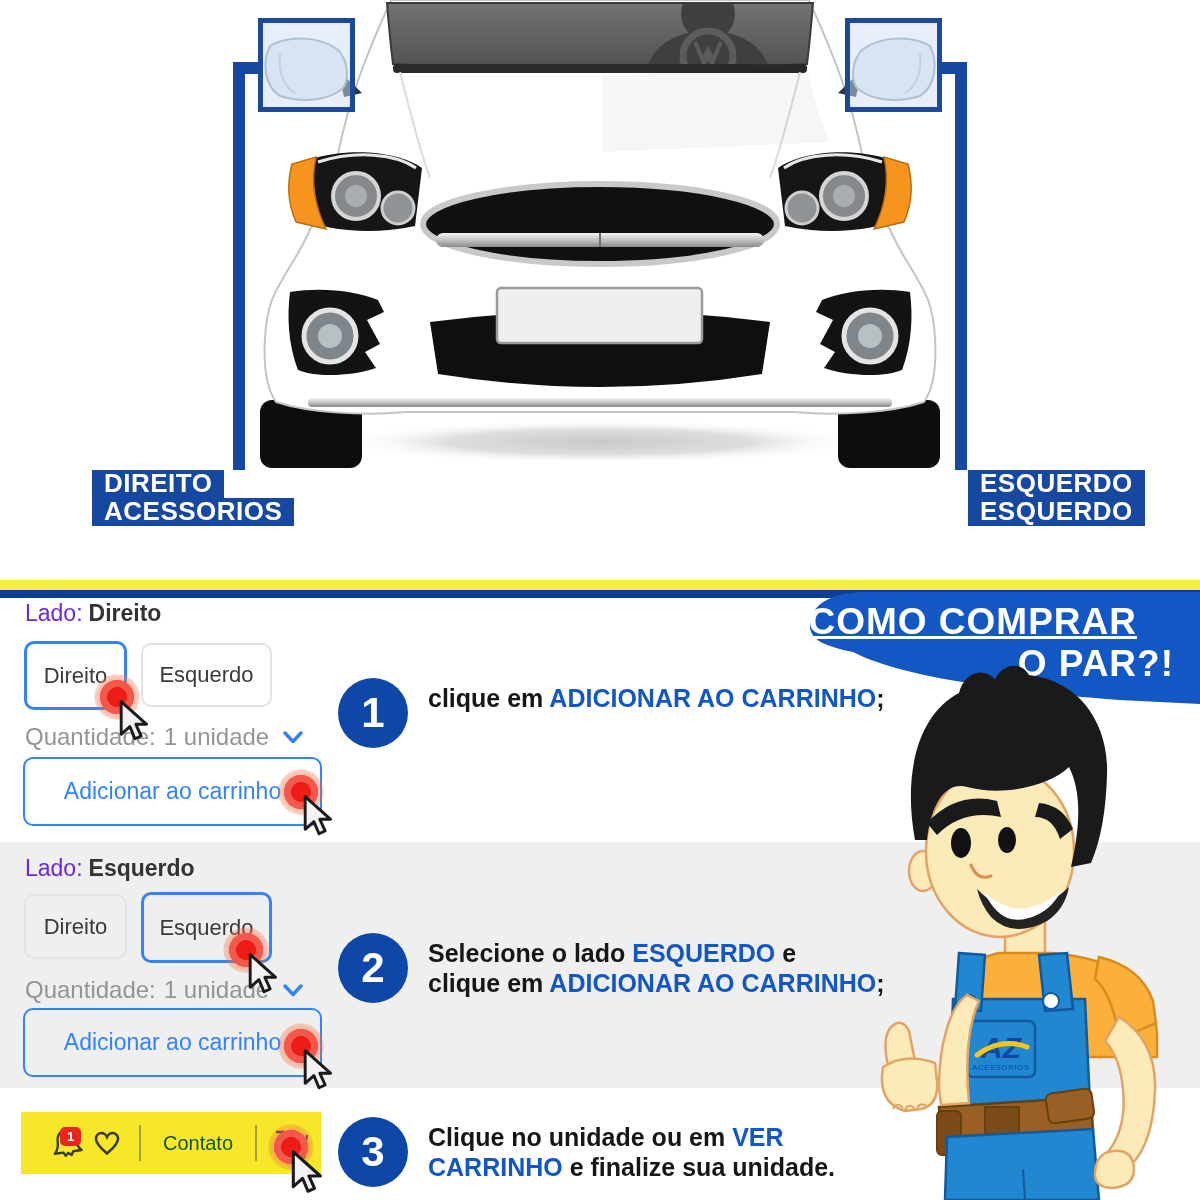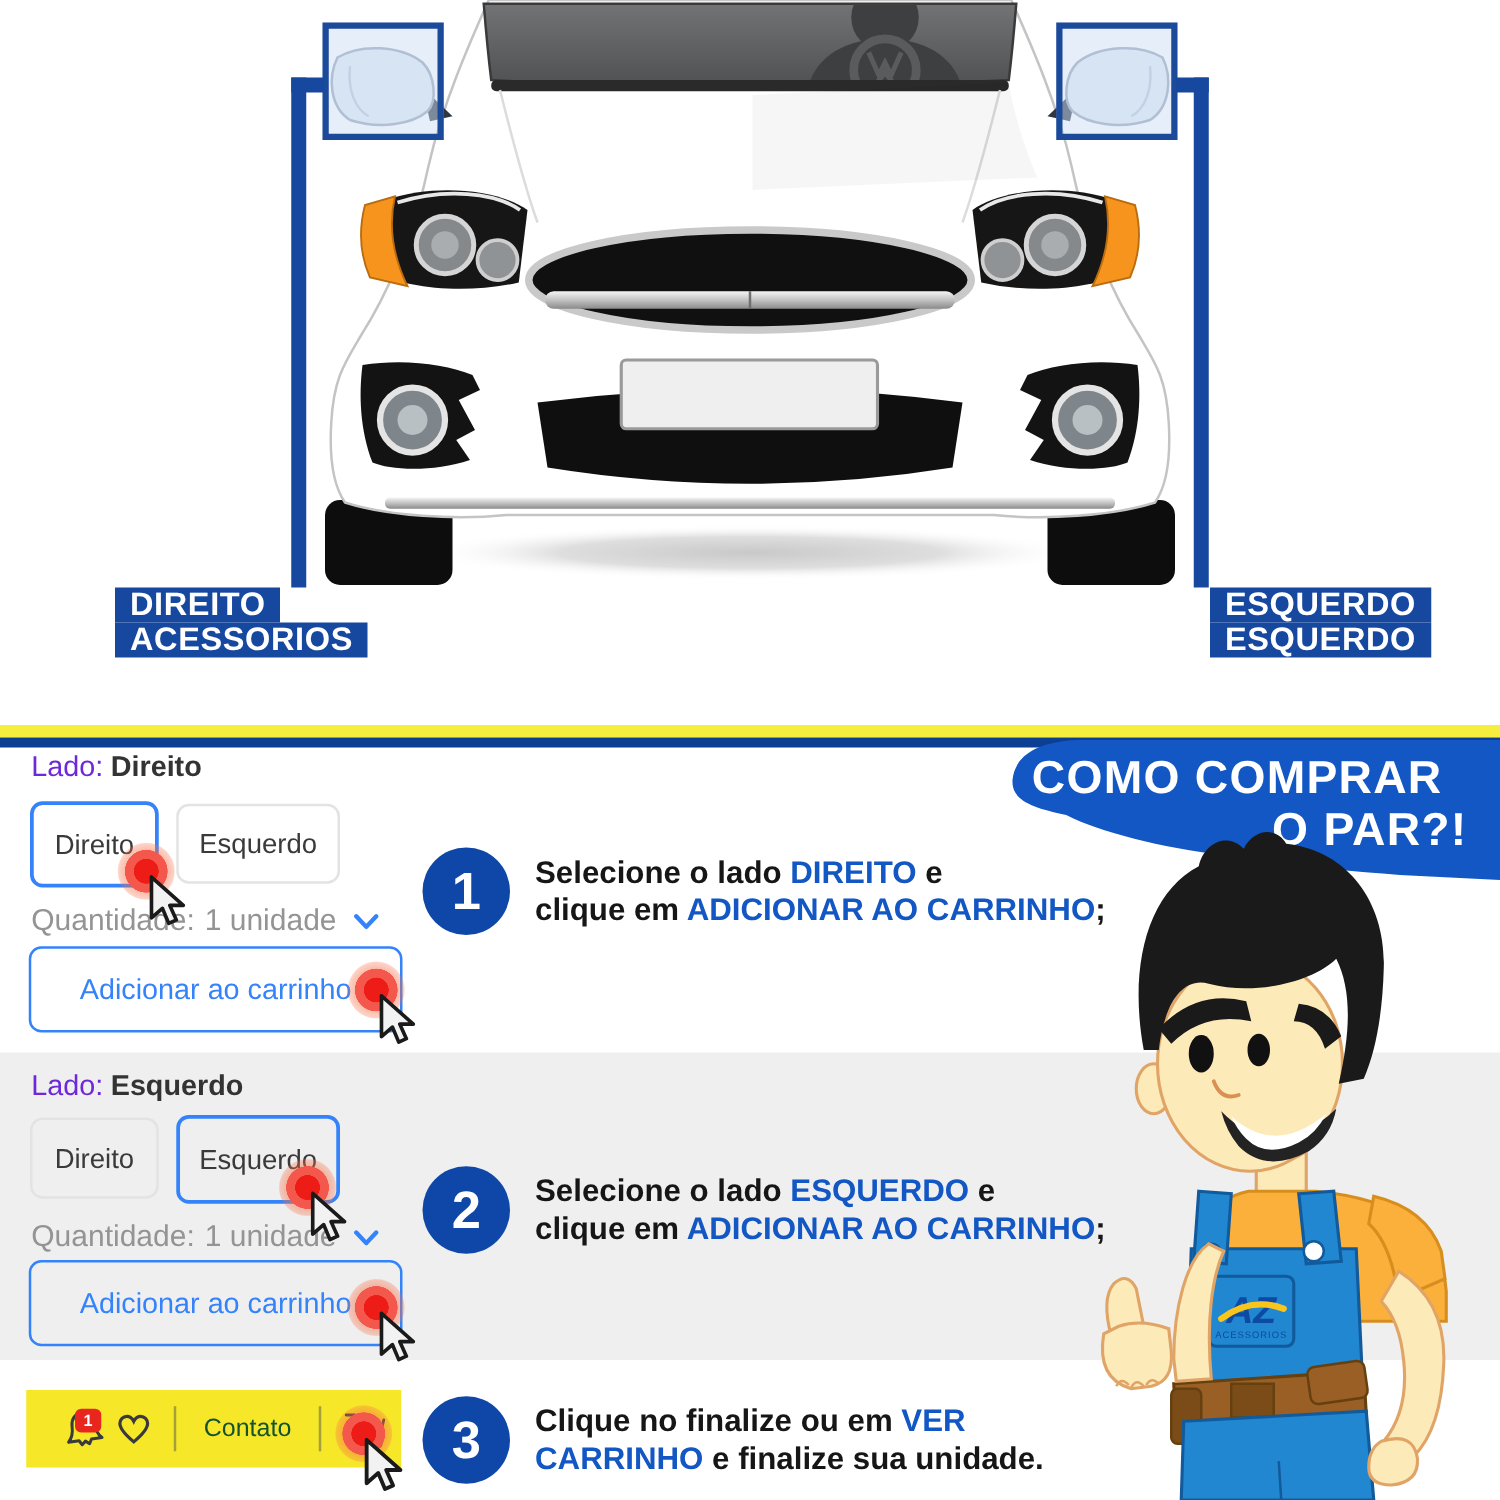--- a/index.html
+++ b/index.html
@@ -178,21 +178,21 @@
 
   <div class="stripe-yellow"></div>
   <div class="stripe-blue"></div>
 
   <div class="gray-band"></div>
 
   <svg class="abs" style="left:800px;top:592px;" width="400" height="122" viewBox="0 0 400 122">
     <path fill="#1257c4" d="M400,0 L60,0 C30,2 12,12 10,32 C9,48 25,54 53,60 C80,74 130,86 177,92
          C220,99 267,104 320,108 L400,112 Z"></path>
   </svg>
-  <div class="banner-text" style="right:46px;top:601px;">COMO COMPRAR</div>
+  <div class="banner-text" style="right:63px;top:601px;text-decoration:underline;">COMO COMPRAR</div>
   <div class="banner-text" style="right:26px;top:643px;">O PAR?!</div>
 
   <div class="lado-row" style="left:25px;top:600px;">
     <span class="lbl">Lado:</span><span class="val">Direito</span>
   </div>
   <div class="opt-btn sel" style="left:24px;top:641px;width:103px;height:69px;">
     <span>Direito</span>
   </div>
   <div class="opt-btn unsel" style="left:141px;top:643px;width:131px;height:64px;">
     <span>Esquerdo</span>
@@ -223,33 +223,32 @@
     <svg width="20" height="13" viewBox="0 0 20 13" style="margin-left:6px;">
       <path d="M2,2 L10,10.5 L18,2" fill="none" stroke="#3483fa" stroke-width="3.5" stroke-linecap="round" stroke-linejoin="round"></path>
     </svg>
   </div>
   <div class="add-btn" style="left:23px;top:1008px;width:299px;height:69px;">
     <span>Adicionar ao carrinho</span>
   </div>
 
   <div class="step-circle" style="left:338px;top:678px;">1</div>
   <div class="step-text" style="left:428px;top:683px;">
-    <div><span>Selecione o lado </span><span class="blue">DIREITO</span><span> e</span></div>
     <div><span>clique em </span><span class="blue">ADICIONAR AO CARRINHO</span><span>;</span></div>
   </div>
 
   <div class="step-circle" style="left:338px;top:933px;">2</div>
   <div class="step-text" style="left:428px;top:938px;">
     <div><span>Selecione o lado </span><span class="blue">ESQUERDO</span><span> e</span></div>
     <div><span>clique em </span><span class="blue">ADICIONAR AO CARRINHO</span><span>;</span></div>
   </div>
 
   <div class="step-circle" style="left:338px;top:1117px;">3</div>
   <div class="step-text" style="left:428px;top:1122px;">
-    <div><span>Clique no finalize ou em </span><span class="blue">VER</span><span></span></div>
+    <div><span>Clique no unidade ou em </span><span class="blue">VER</span><span></span></div>
     <div><span class="blue">CARRINHO</span><span> e finalize sua unidade.</span></div>
   </div>
 
   <div class="toolbar">
     <svg width="36" height="36" viewBox="0 0 36 36" style="margin-left:28px;transform:rotate(-8deg);">
       <path d="M18,5 C12.5,5 9,9.5 9,15 C9,21 7,24.5 4.5,27 L13,27 L15,30.5 L18,28 L21,30.5 L23,27 L31.5,27
                C29,24.5 27,21 27,15 C27,9.5 23.5,5 18,5 Z" fill="none" stroke="#3a3a3a" stroke-width="2.4" stroke-linejoin="round"></path>
     </svg>
     <svg width="28" height="26" viewBox="0 0 24 22" style="margin-left:8px;">
       <path d="M12,20 C5.5,14.5 2.5,10.8 2.5,7.4 C2.5,4.6 4.8,2.5 7.2,2.5 C9.2,2.5 11,3.9 12,5.9

